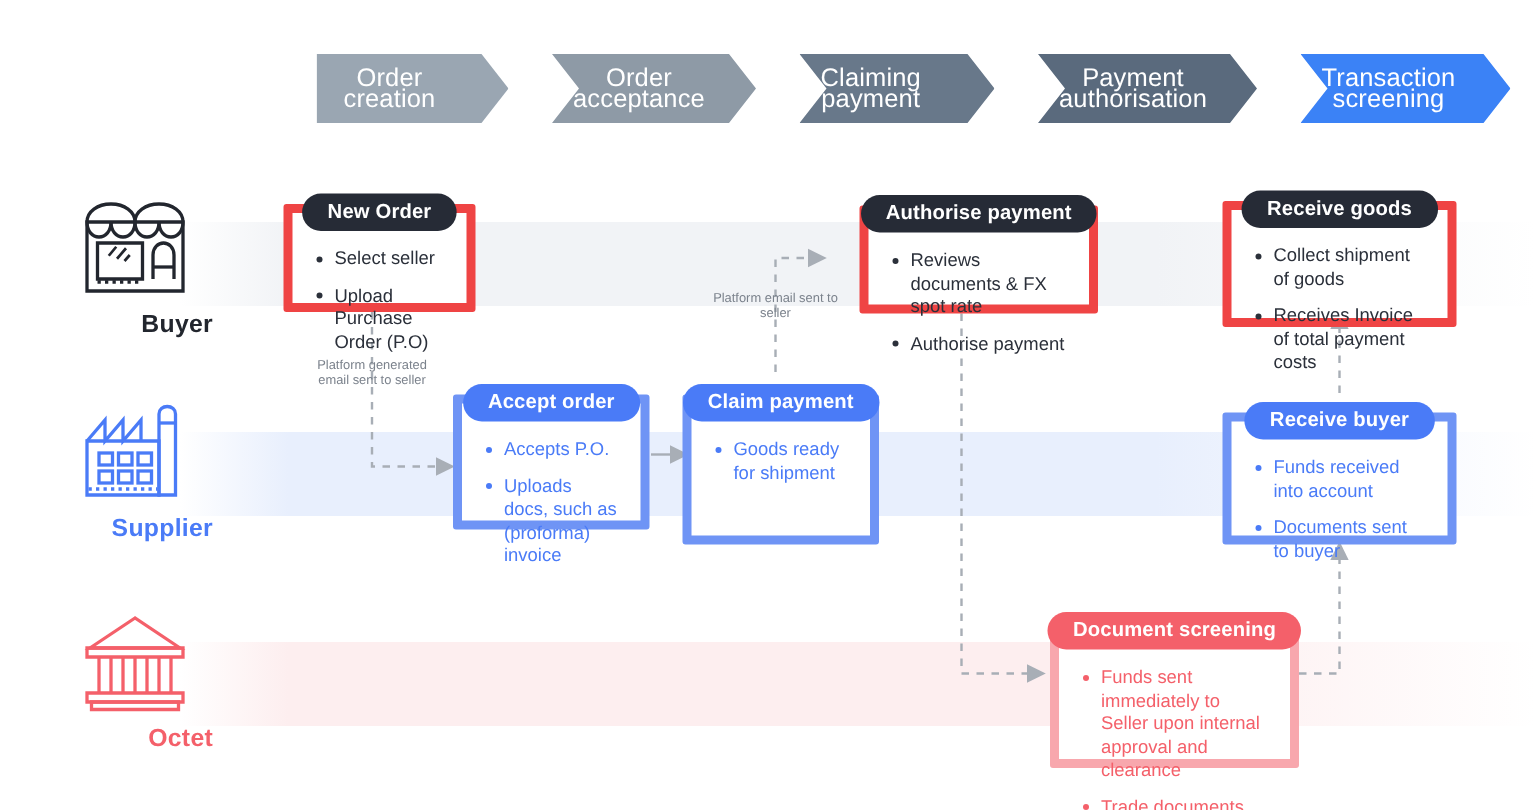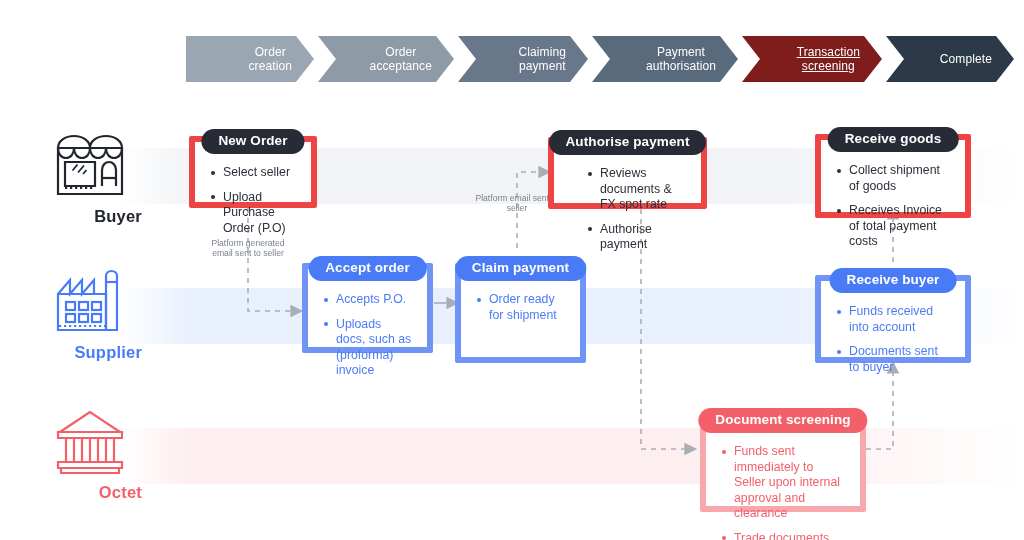--- a/index.html
+++ b/index.html
@@ -47,31 +47,32 @@
     left: 186px;
     top: 36px;
     height: 46px;
     display: flex;
   }
   .chev {
     position: relative;
     height: 46px;
     display: flex;
     align-items: center;
-    justify-content: flex-end;
+    justify-content: flex-start;
     color: #ffffff;
-    font-size: 12px;
+    font-size: 17px;
     line-height: 14px;
     text-align: center;
     letter-spacing: .1px;
     margin-right: 4px;
     padding: 0 22px 0 14px;
     box-sizing: border-box;
     -webkit-clip-path: polygon(0 0, calc(100% - 18px) 0, 100% 50%, calc(100% - 18px) 100%, 0 100%, 18px 50%);
     clip-path: polygon(0 0, calc(100% - 18px) 0, 100% 50%, calc(100% - 18px) 100%, 0 100%, 18px 50%);
+    margin-left: 25px;
   }
   .chev.first {
     -webkit-clip-path: polygon(0 0, calc(100% - 18px) 0, 100% 50%, calc(100% - 18px) 100%, 0 100%);
     clip-path: polygon(0 0, calc(100% - 18px) 0, 100% 50%, calc(100% - 18px) 100%, 0 100%);
     padding-left: 18px;
   }
   .chev span { display: block; }
 
   
   .role {
@@ -188,21 +189,21 @@
         <span>Claiming</span>
         <span>payment</span>
       </div>
     </div>
     <div class="chev" style="width:146px;background:#5a6a7d;">
       <div>
         <span>Payment</span>
         <span>authorisation</span>
       </div>
     </div>
-    <div class="chev" style="width:140px;background:#7f1d1d;text-decoration:underline;">
+    <div class="chev" style="width:140px;background:#3b82f6;">
       <div>
         <span>Transaction</span>
         <span>screening</span>
       </div>
     </div>
     <div class="chev" style="width:128px;background:#2b3948;">
       <div>
         <span>Complete</span>
       </div>
     </div>
@@ -303,21 +304,21 @@
   </div>
 
   <div class="card" style="left:189px;top:136px;width:128px;height:72px;">
     <div class="pill dark">New Order</div>
     <ul>
       <li>Select seller</li>
       <li>Upload Purchase Order (P.O)</li>
     </ul>
   </div>
 
-  <div class="card" style="left:548px;top:137px;width:159px;height:72px;padding-left:18px;">
+  <div class="card" style="left:573px;top:137px;width:159px;height:72px;">
     <div class="pill dark">Authorise payment</div>
     <ul>
       <li>Reviews documents &amp; FX spot rate</li>
       <li>Authorise payment</li>
     </ul>
   </div>
 
   <div class="card blue" style="left:302px;top:263px;width:131px;height:90px;">
     <div class="pill blue">Accept order</div>
     <ul>
@@ -330,21 +331,21 @@
     <div class="pill dark">Receive goods</div>
     <ul>
       <li>Collect shipment of goods</li>
       <li>Receives Invoice of total payment costs</li>
     </ul>
   </div>
 
   <div class="card blue" style="left:455px;top:263px;width:131px;height:100px;">
     <div class="pill blue">Claim payment</div>
     <ul>
-      <li>Order ready for shipment</li>
+      <li>Goods ready for shipment</li>
     </ul>
   </div>
 
   <div class="card blue" style="left:815px;top:275px;width:156px;height:88px;">
     <div class="pill blue">Receive buyer</div>
     <ul>
       <li>Funds received into account</li>
       <li>Documents sent to buyer</li>
     </ul>
   </div>

